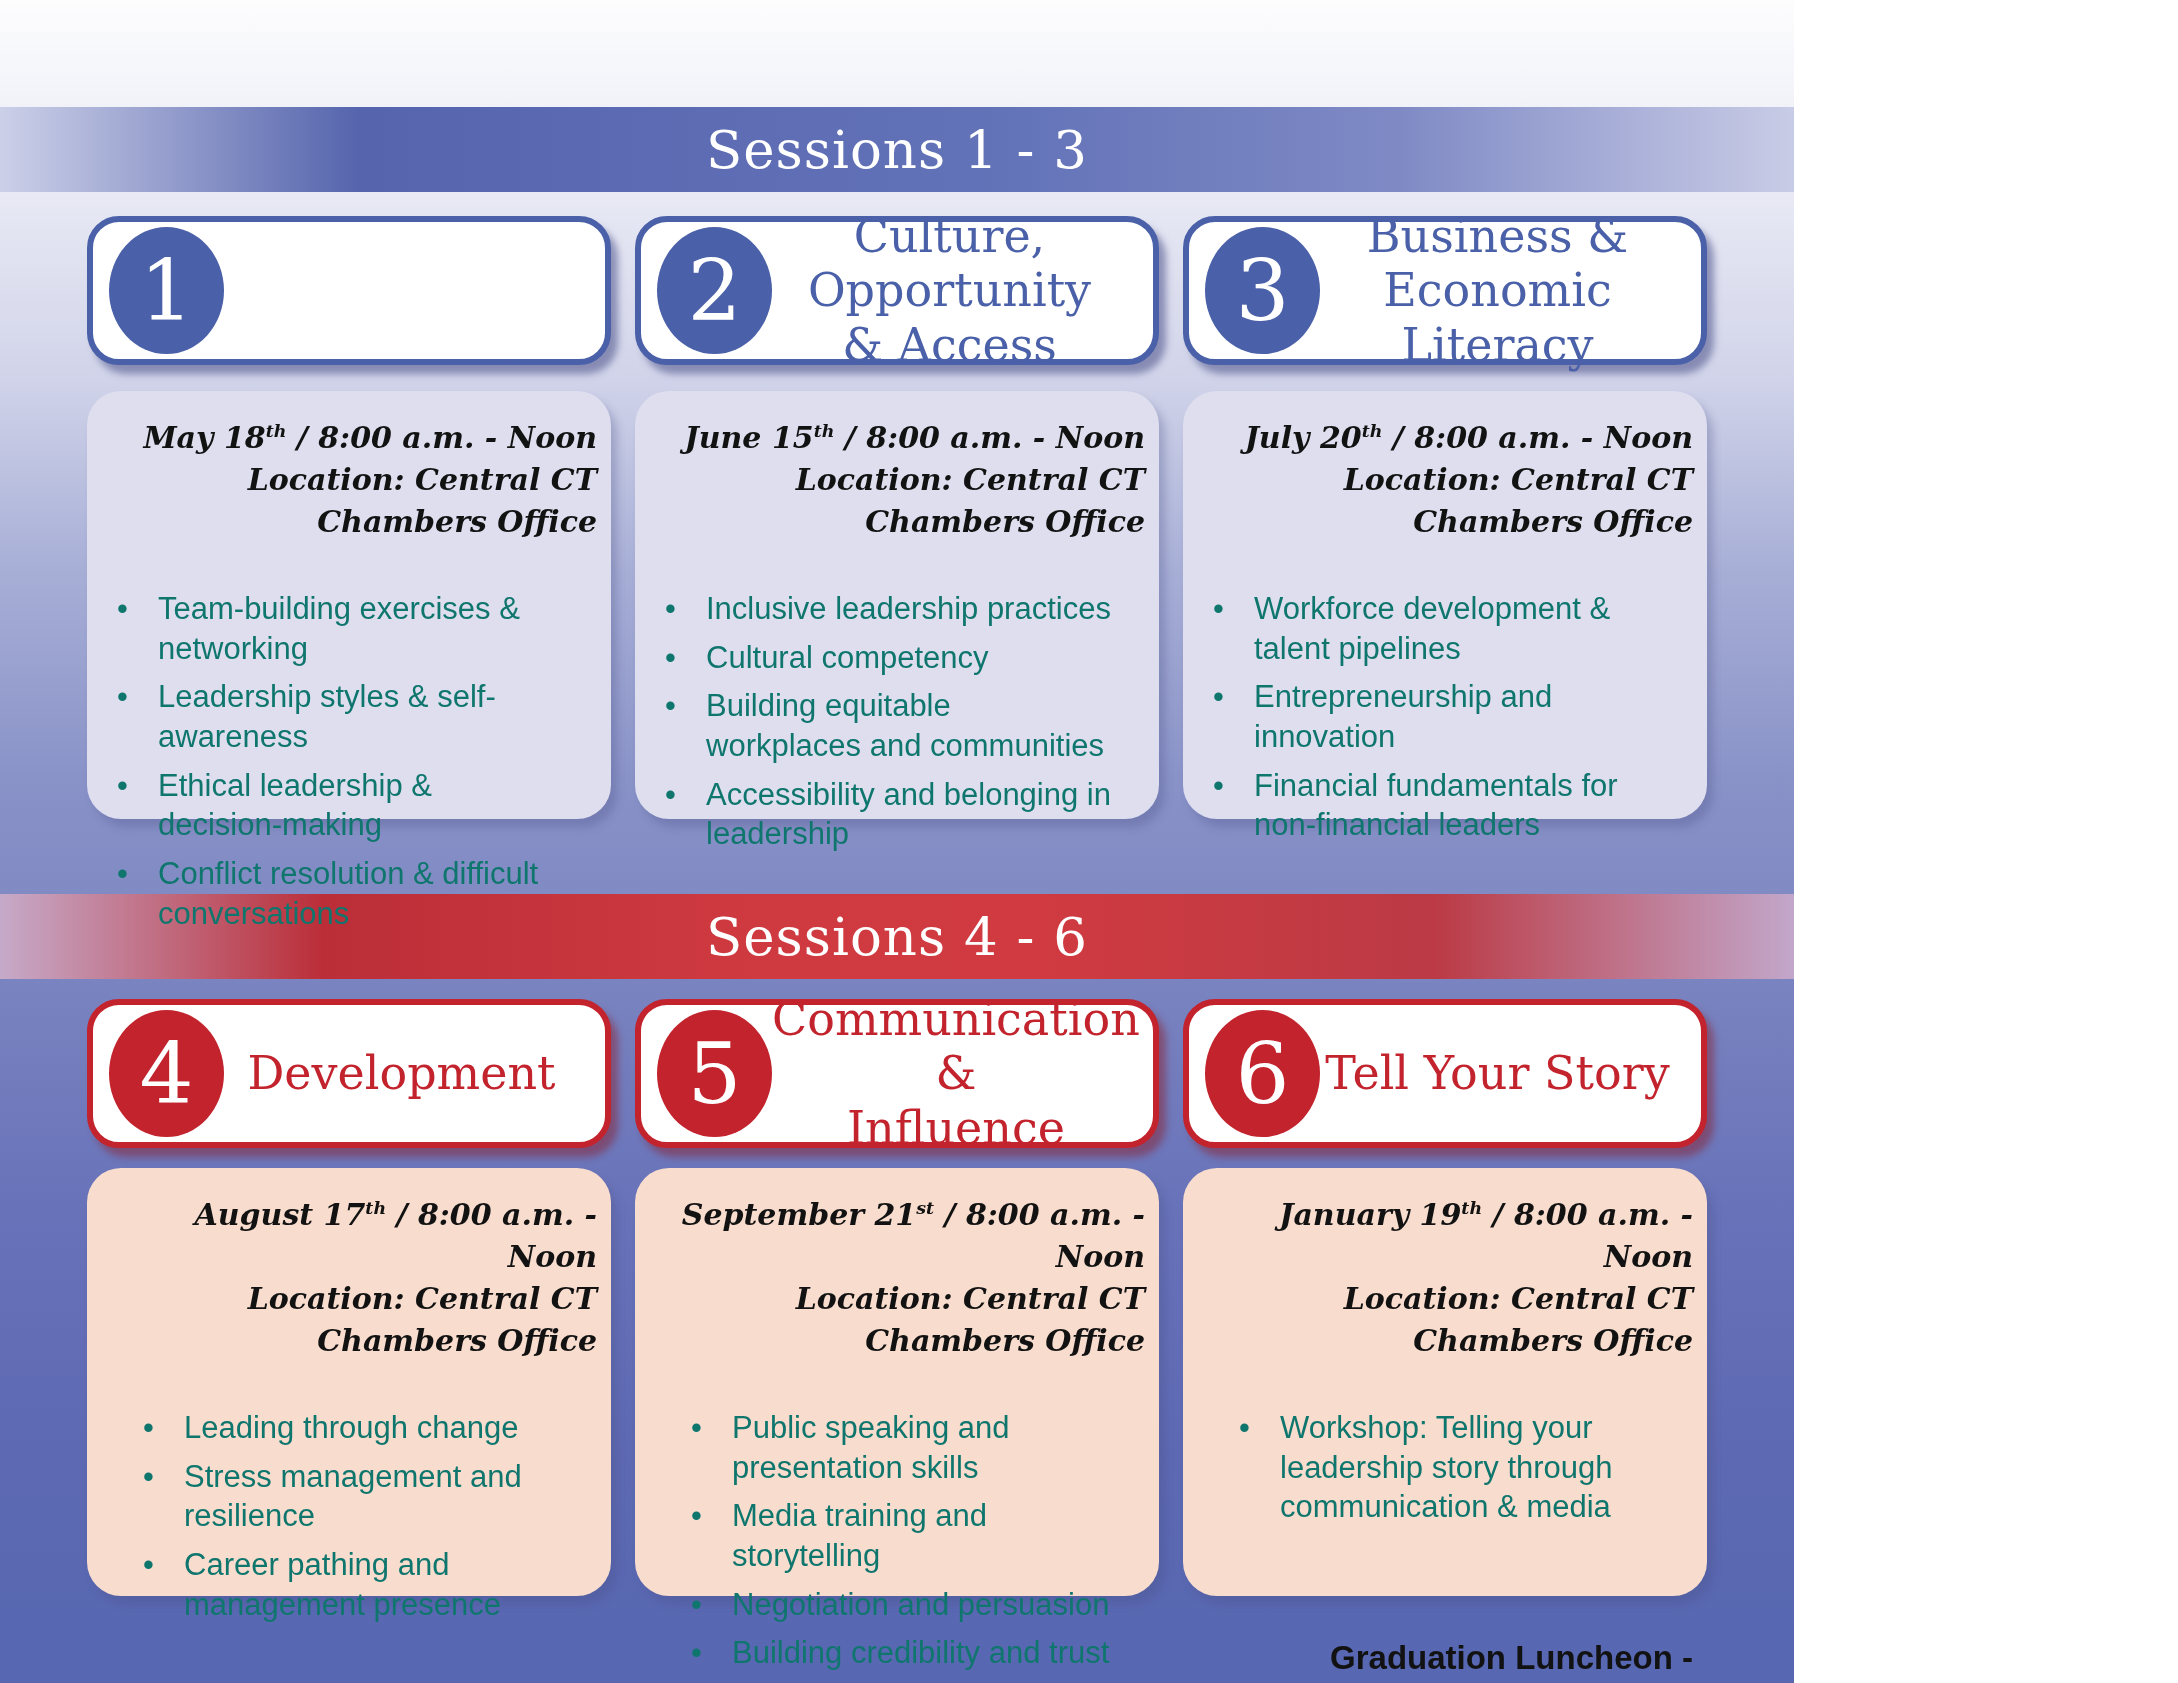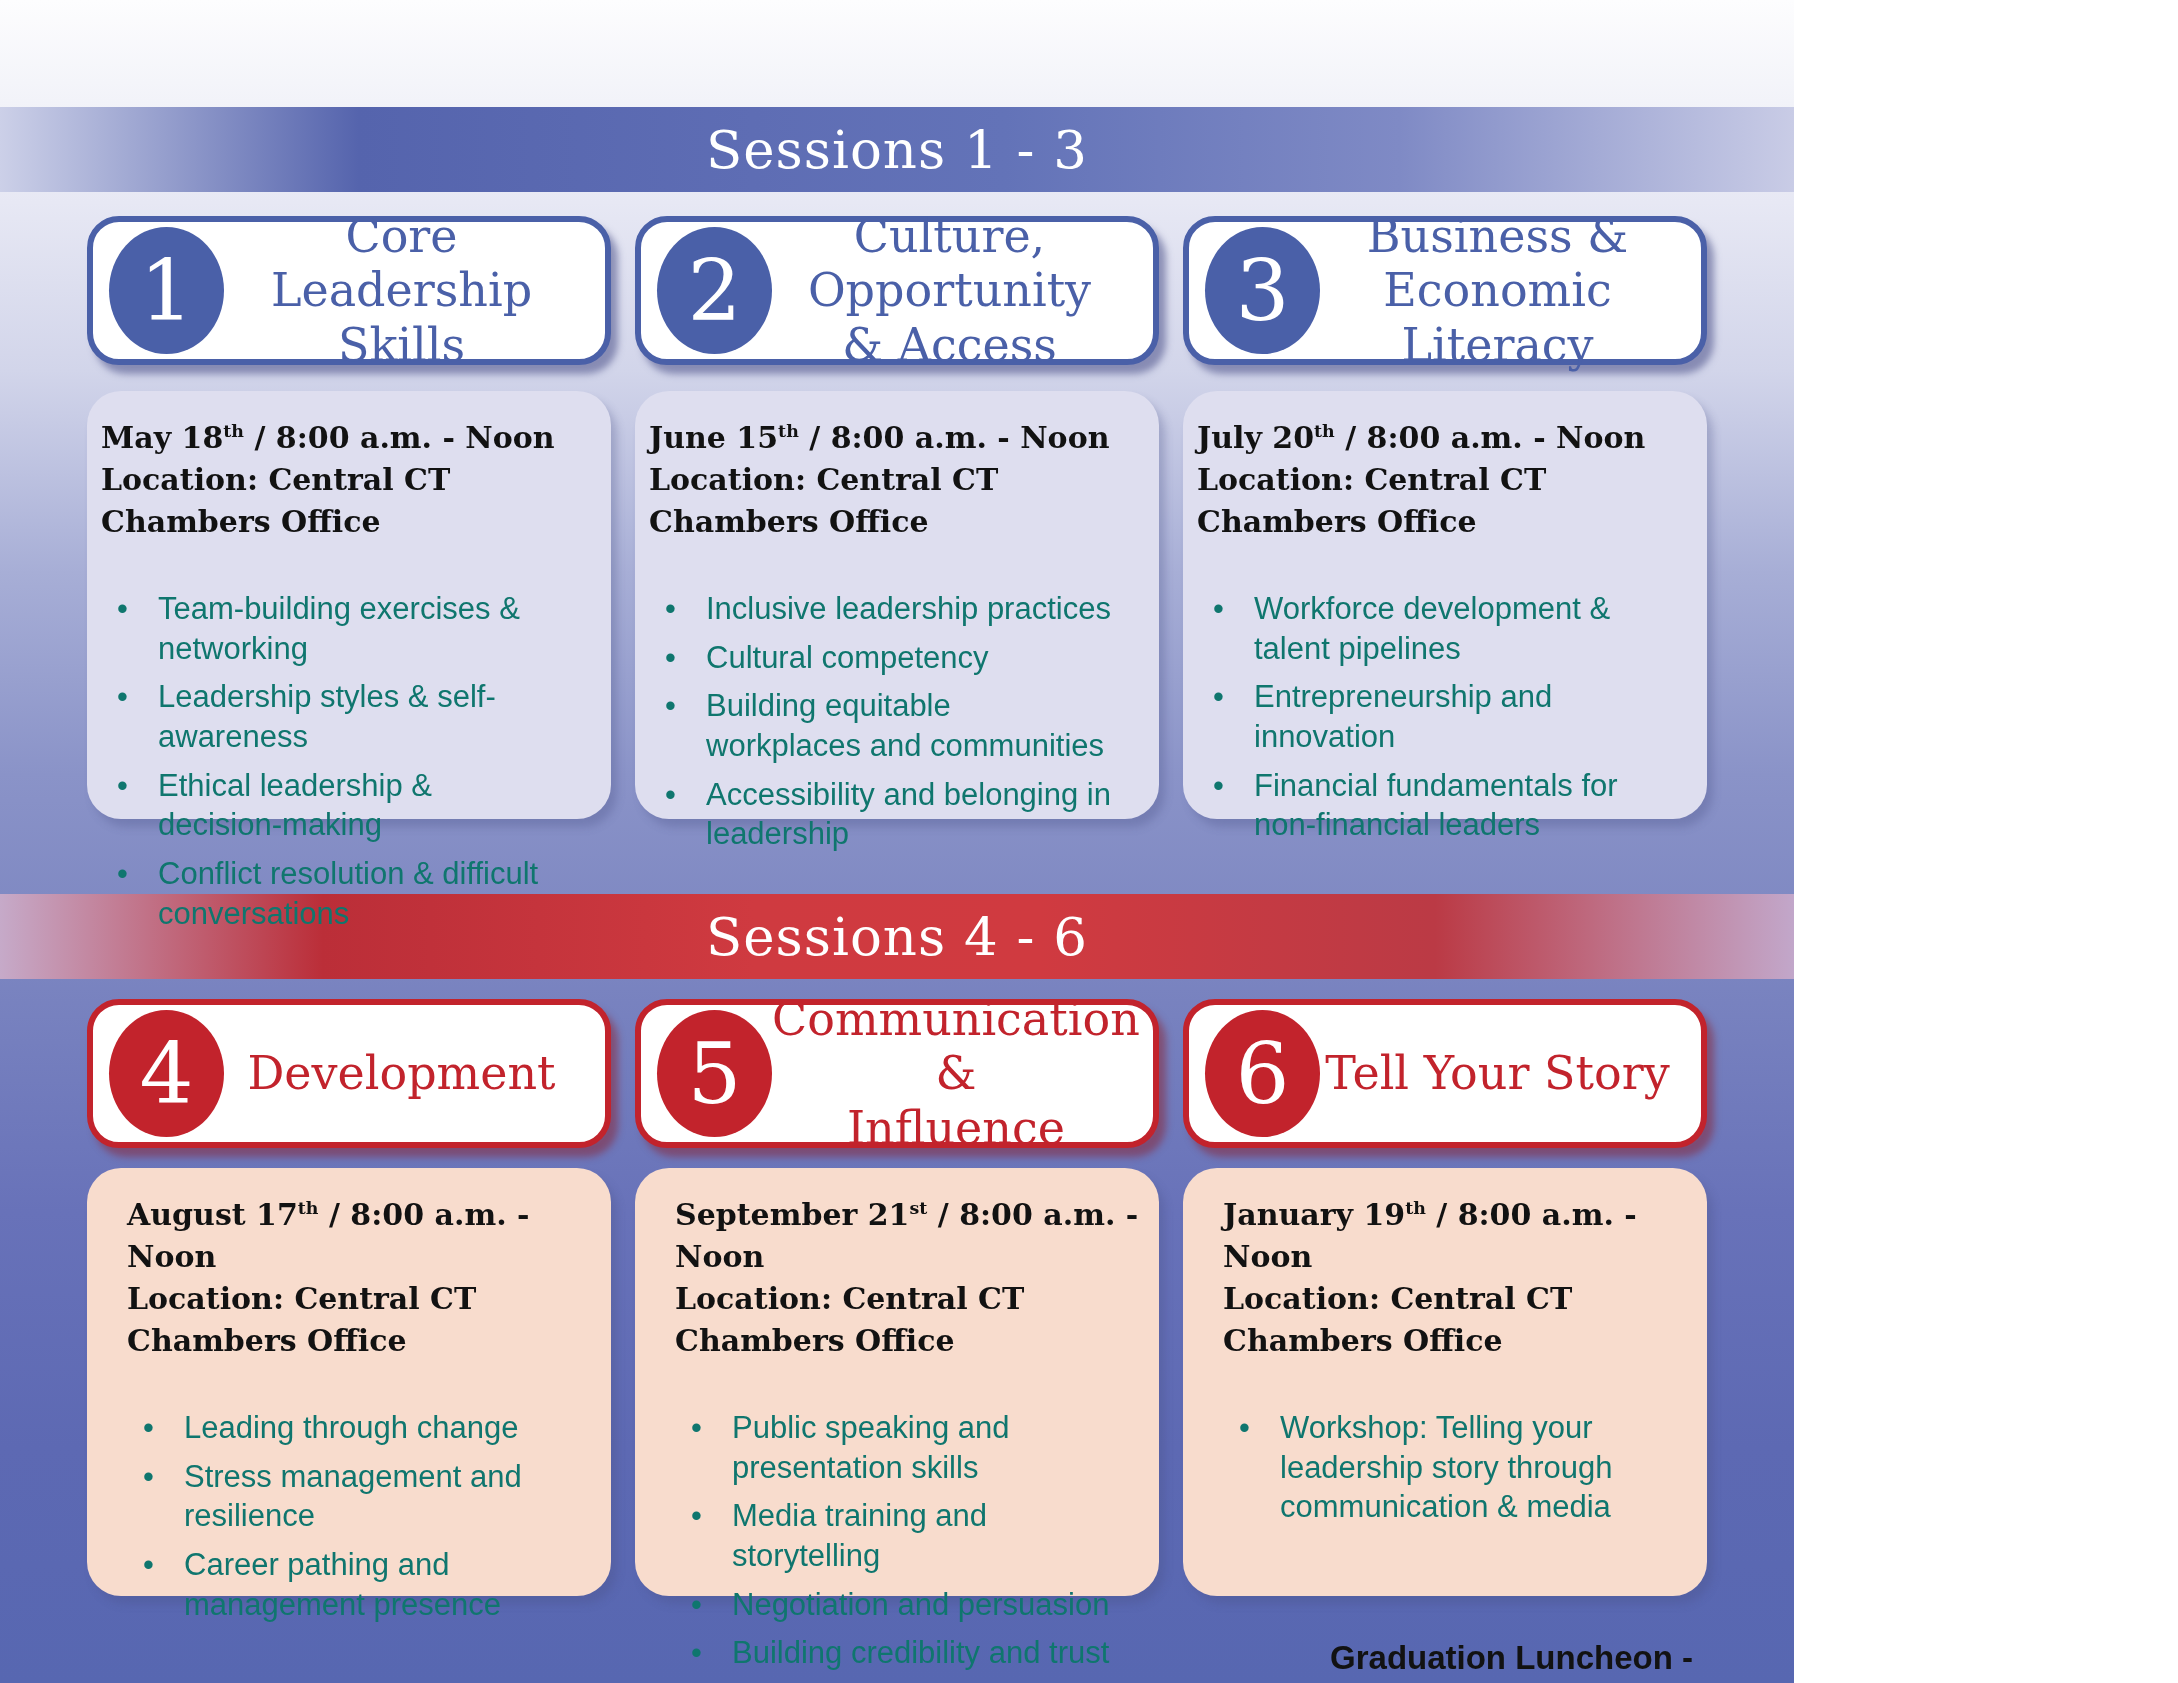--- a/index.html
+++ b/index.html
@@ -91,26 +91,27 @@
   .body-card{
     height:428px;
     border-radius:34px;
     box-sizing:border-box;
     padding:26px 14px 0 14px;
     box-shadow:6px 8px 9px rgba(72,79,134,0.30);
   }
   .body-blue{background:#dedeef;}
   .body-peach{background:#f8dccd;padding-left:40px;}
   .date-block{
-    text-align:left;
+    text-align:right;
     font-family:"DejaVu Serif", serif;
     font-weight:bold;
     font-size:30px;
     color:#121212;
     line-height:1.4;
+    font-style:italic;
   }
   .date-block sup{font-size:0.58em;}
   .bullets{
     margin:46px 0 0 0;
     padding:0;
     list-style:none;
     font-size:31px;
     color:#0f766e;
     line-height:1.28;
   }
@@ -139,24 +140,20 @@
 <div class="page">
 
   <div>
     <div class="band band-blue">
       <div class="band-title">Sessions 1 - 3</div>
     </div>
 
     <div class="row pills-row1">
       <div class="pill blue">
         <div class="num-circle">1</div>
-        <div class="pill-title">
-          <div>Core Leadership</div>
-          <div>Skills</div>
-        </div>
       </div>
       <div class="pill blue">
         <div class="num-circle">2</div>
         <div class="pill-title">
           <div>Culture, Opportunity</div>
           <div>&amp; Access</div>
         </div>
       </div>
       <div class="pill blue">
         <div class="num-circle">3</div>

